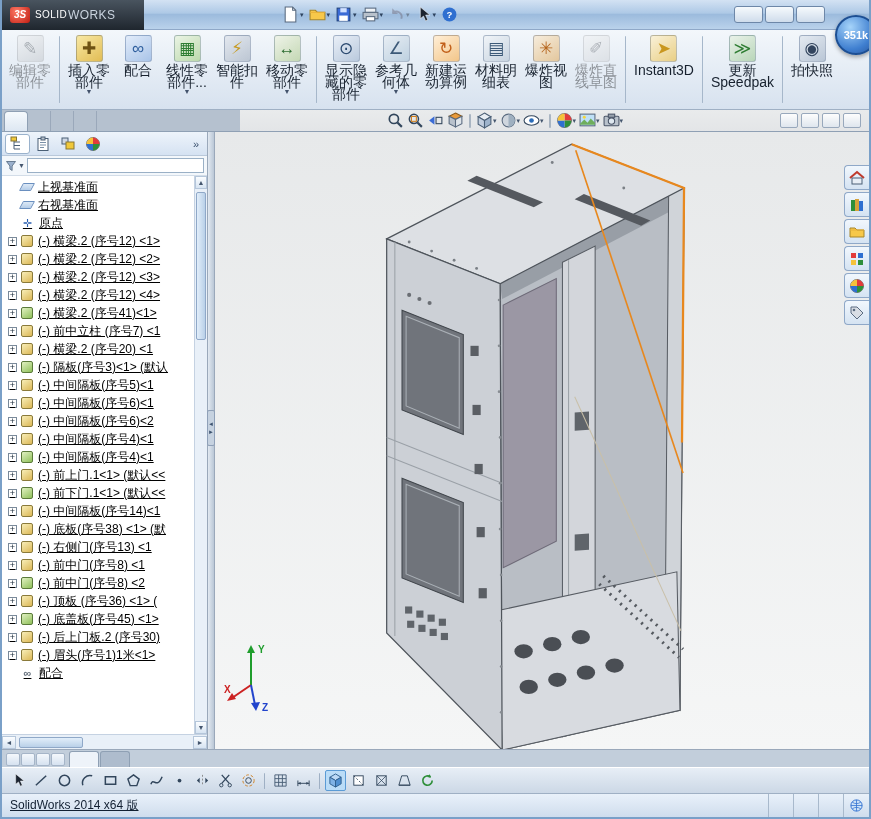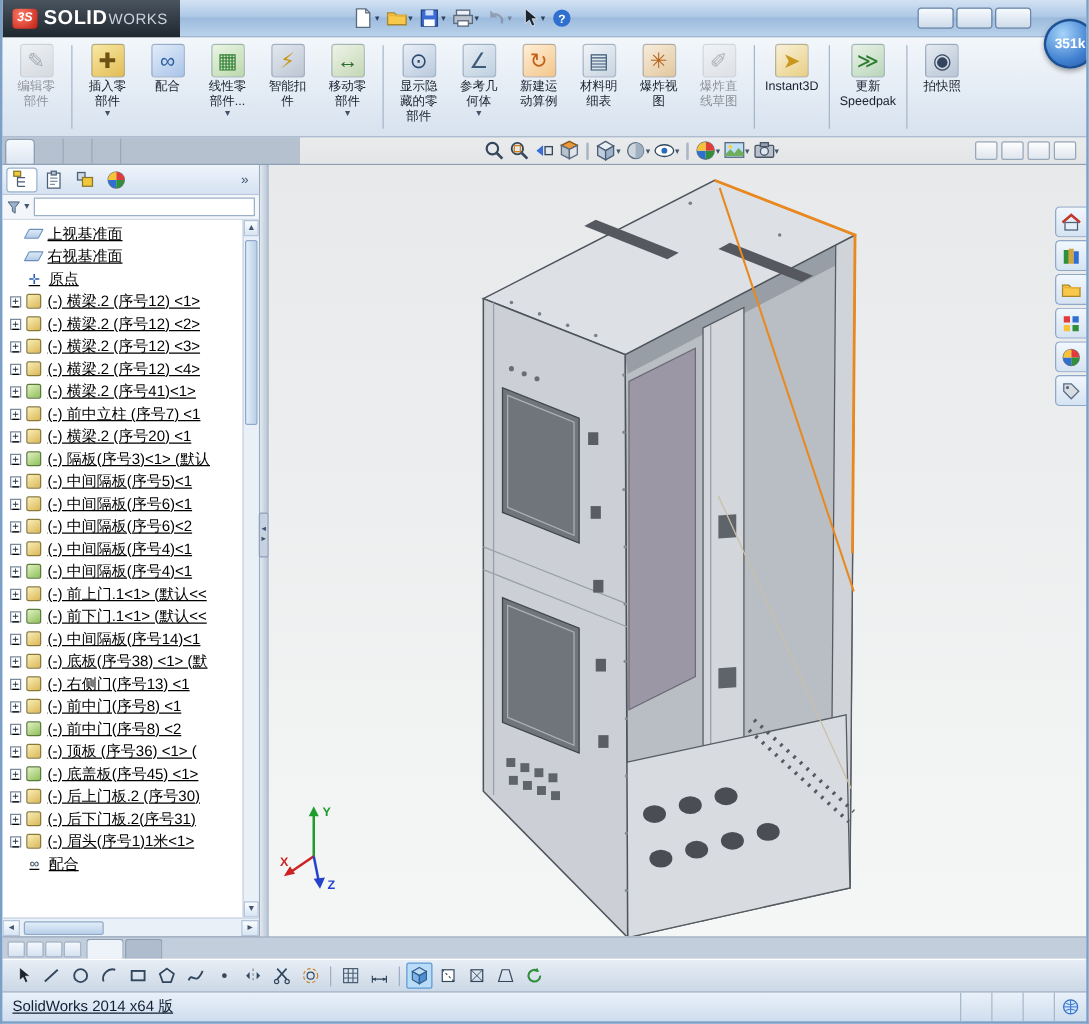--- a/index.html
+++ b/index.html
@@ -4,38 +4,38 @@
 <style>
   html,body{margin:0;padding:0;background:#8ea9c4;}
   body{width:871px;height:819px;overflow:hidden;font-family:"Liberation Sans","DejaVu Sans",sans-serif;}
   *{box-sizing:border-box;}
   .window{width:871px;height:819px;display:flex;flex-direction:column;border-left:2px solid #7aa0c8;border-right:2px solid #7aa0c8;border-bottom:2px solid #7aa0c8;background:#dce6f0;position:relative;overflow:hidden;}
 
   
   .titlebar{height:30px;flex:none;display:flex;align-items:center;background:linear-gradient(#d3e2f3 0%,#aec9e6 45%,#9cbbdd 50%,#bad2eb 100%);border-bottom:1px solid #8fa8c8;}
   .logo{height:30px;width:142px;flex:none;background:linear-gradient(#49545f,#1f262e);display:flex;align-items:center;gap:5px;padding-left:8px;}
   .logo-mark{width:20px;height:16px;background:radial-gradient(circle at 35% 30%,#ff7a66,#bf1d12);border-radius:3px;color:#fff;font-size:10px;font-weight:bold;font-style:italic;display:flex;align-items:center;justify-content:center;}
-  .logo-solid{color:#fff;font-weight:bold;font-size:16px;letter-spacing:.4px;}
+  .logo-solid{color:#fff;font-weight:normal;font-size:10px;letter-spacing:.4px;}
   .logo-works{color:#c9d3de;font-size:12px;letter-spacing:.4px;margin-left:-4px;}
   .menubar{display:flex;margin-left:8px;}
   .menu-item{padding:3px 8px;font-size:12px;color:#141e2c;border-radius:2px;}
   .quickbar{display:flex;align-items:center;gap:1px;margin-left:16px;}
   .qbtn{display:flex;align-items:center;padding:1px 2px;border-radius:2px;}
   .qbtn svg{width:17px;height:17px;}
   .q-arrow{font-size:7px;color:#2d425f;margin-left:1px;}
   .st-disabled{opacity:.45;filter:grayscale(80%);}
   .wincontrols{margin-left:auto;display:flex;gap:2px;margin-right:44px;}
   .wbtn{width:29px;height:17px;border:1px solid #6d87a8;border-radius:3px;background:linear-gradient(#f6fafd,#cfdceb);display:flex;align-items:center;justify-content:center;font-size:9px;color:#23344d;}
   .badge-351{position:absolute;top:15px;right:-8px;width:42px;height:40px;border-radius:50%;background:radial-gradient(circle at 35% 28%,#a6d4fa,#3f7fd0 62%,#27549c);border:2px solid #1d4f93;color:#fff;font-size:11px;font-weight:bold;display:flex;align-items:center;justify-content:center;z-index:60;box-shadow:0 2px 4px rgba(0,0,0,.35);}
 
   
   .commandbar{height:80px;flex:none;display:flex;align-items:stretch;padding:2px 3px;background:linear-gradient(#f3f7fb,#d7e2ef);border-bottom:1px solid #9fb0c4;}
   .cmd-btn{display:flex;flex-direction:column;align-items:center;padding:3px 4px 1px;min-width:48px;border-radius:3px;}
   .cmd-icon{width:27px;height:27px;border-radius:3px;display:flex;align-items:center;justify-content:center;font-size:17px;border:1px solid rgba(90,110,140,.35);}
-  .cmd-label{font-size:10px;line-height:12px;color:#17212e;white-space:pre-line;text-align:center;margin-top:2px;}
+  .cmd-label{font-size:14px;line-height:12px;color:#17212e;white-space:pre-line;text-align:center;margin-top:2px;}
   .cmd-arrow{font-size:7px;color:#42526b;margin-top:0;}
   .commandbar .v-sep{min-width:1px;width:1px;padding:0;background:#a6b7ca;margin:4px 4px;align-self:stretch;}
   .ic-edit-comp{background:linear-gradient(145deg,#e8eef5,#b4c2d3);color:#41607f;}.ic-edit-comp::before{content:"✎";}
   .ic-insert-comp{background:linear-gradient(145deg,#f8e8a4,#e2bd55);color:#6e5213;}.ic-insert-comp::before{content:"✚";}
   .ic-mate{background:linear-gradient(145deg,#e2ecfa,#a9c4e8);color:#2f5f9e;}.ic-mate::before{content:"∞";}
   .ic-linear{background:linear-gradient(145deg,#eaf4e4,#bcd9ac);color:#2e7d32;}.ic-linear::before{content:"▦";}
   .ic-fastener{background:linear-gradient(145deg,#e3e8ef,#bcc6d3);color:#c79a1e;}.ic-fastener::before{content:"⚡";}
   .ic-move-comp{background:linear-gradient(145deg,#eef3e8,#c4d8b4);color:#2e6d32;}.ic-move-comp::before{content:"↔";}
   .ic-show-hidden{background:linear-gradient(145deg,#e9eff7,#b9c9dd);color:#2c4a70;}.ic-show-hidden::before{content:"⊙";}
   .ic-assy-feature{background:linear-gradient(145deg,#f6ebda,#e0c49a);color:#a05a1e;}.ic-assy-feature::before{content:"❖";}
@@ -746,25 +746,20 @@
               <span class="tree-label">(-) 底盖板(序号45) &lt;1&gt;</span>
             </div>
             <div class="tree-row">
               <span class="expand"></span>
               <span class="tree-ic ic-part-yellow"></span>
               <span class="tree-label">(-) 后上门板.2 (序号30)</span>
             </div>
             <div class="tree-row">
               <span class="expand"></span>
               <span class="tree-ic ic-part-yellow"></span>
-              <span class="tree-label">(-) 后下门板.2(序号31)</span>
-            </div>
-            <div class="tree-row">
-              <span class="expand"></span>
-              <span class="tree-ic ic-part-yellow"></span>
               <span class="tree-label">(-) 眉头(序号1)1米&lt;1&gt;</span>
             </div>
             <div class="tree-row st-noexpand">
               <span class="expand"></span>
               <span class="tree-ic ic-mates"></span>
               <span class="tree-label">配合</span>
             </div>
         </div>
         <div class="vscroll">
           <span class="vs-arrow">▲</span>

